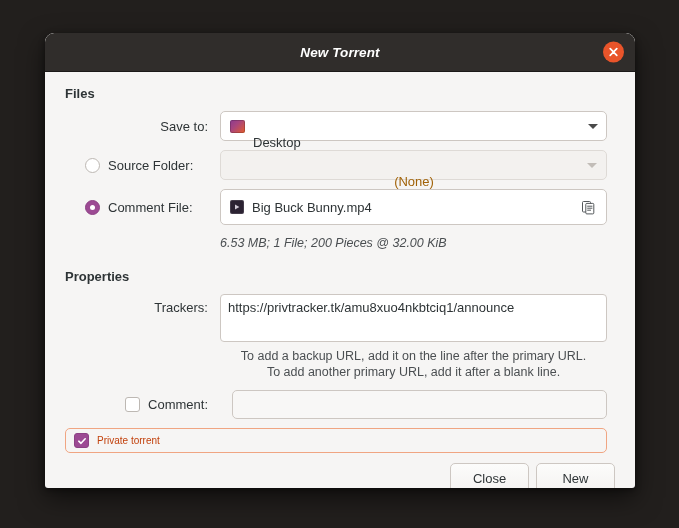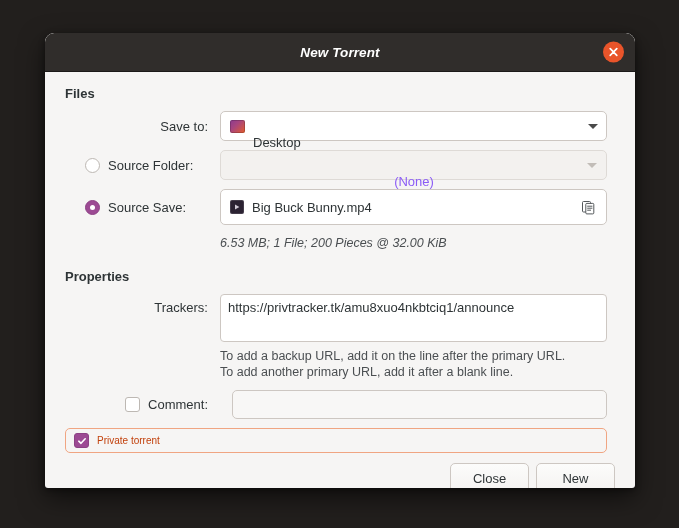--- a/index.html
+++ b/index.html
@@ -120,21 +120,21 @@
     display: flex;
     align-items: center;
     padding: 0 8px 0 9px;
     box-sizing: border-box;
     font-size: 13px;
     color: #2e3436;
     cursor: pointer;
   }
   .combo.disabled {
     background: #f3f1ef;
-    color: #8b5cf6;
+    color: #a16207;
     border-color: #dedad6;
     cursor: default;
     justify-content: center;
     position: relative;
   }
   .combo .combo-text { flex: 1 1 auto; overflow: hidden; white-space: nowrap; text-overflow: ellipsis; margin-top: 32px; }
   .combo.disabled .combo-text { flex: 0 0 auto; }
   .combo .arrow {
     flex: 0 0 auto;
     width: 0; height: 0;
@@ -252,20 +252,21 @@
     line-height: 17px;
     overflow: hidden;
     cursor: text;
   }
 
   .help-text {
     font-size: 12.5px;
     color: #4b4f52;
     line-height: 16px;
     margin-top: 6px;
+    text-align: center;
   }
   .help-text div { white-space: nowrap; }
 
   
   .comment-input {
     height: 29px;
     border: 1px solid #cdc7c2;
     border-radius: 5px;
     background: #f8f7f6;
     box-sizing: border-box;
@@ -348,21 +349,21 @@
           <div class="combo disabled">
             <span class="combo-text">(None)</span>
             <span class="arrow"></span>
           </div>
         </div>
       </div>
 
       <div class="row">
         <div class="label-col leftish">
           <span class="radio checked"></span>
-          <span>Source Save:</span>
+          <span>Comment File:</span>
         </div>
         <div class="field-col">
           <div class="entry">
             <span class="video-icon">
               <svg width="8" height="8" viewBox="0 0 8 8">
                 <path d="M2 1.4 L6.4 4 L2 6.6 Z" fill="#cfc8d4"></path>
               </svg>
             </span>
             <span class="entry-text">Big Buck Bunny.mp4</span>
             <button class="browse-btn">

